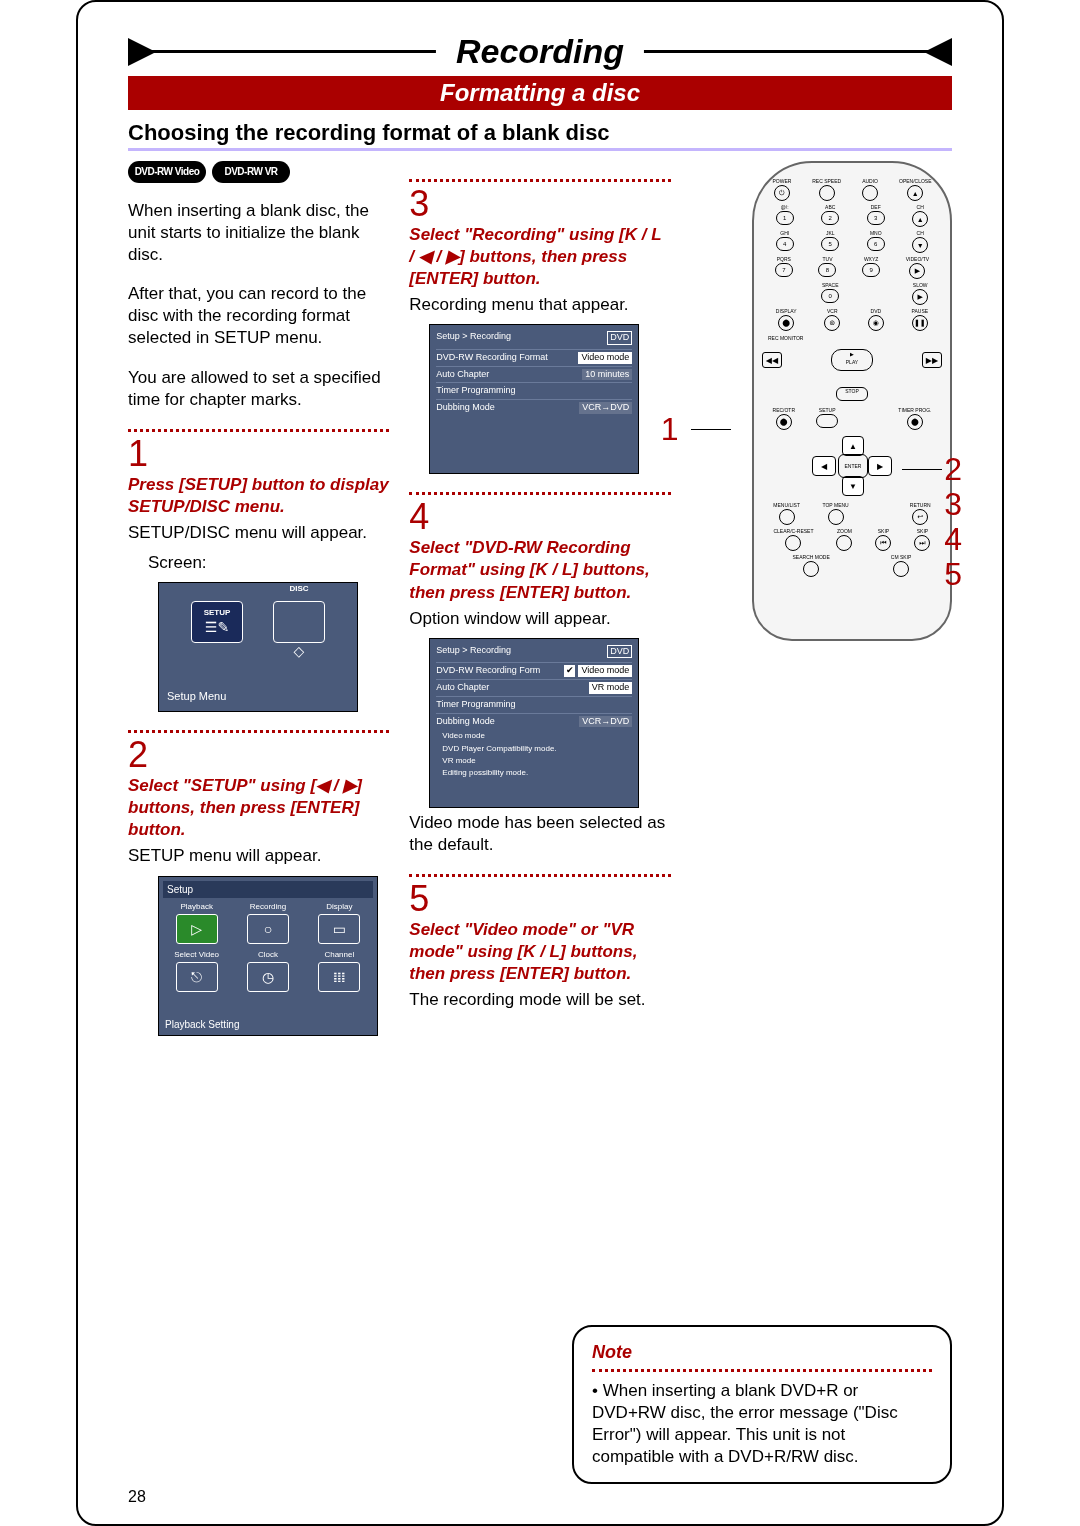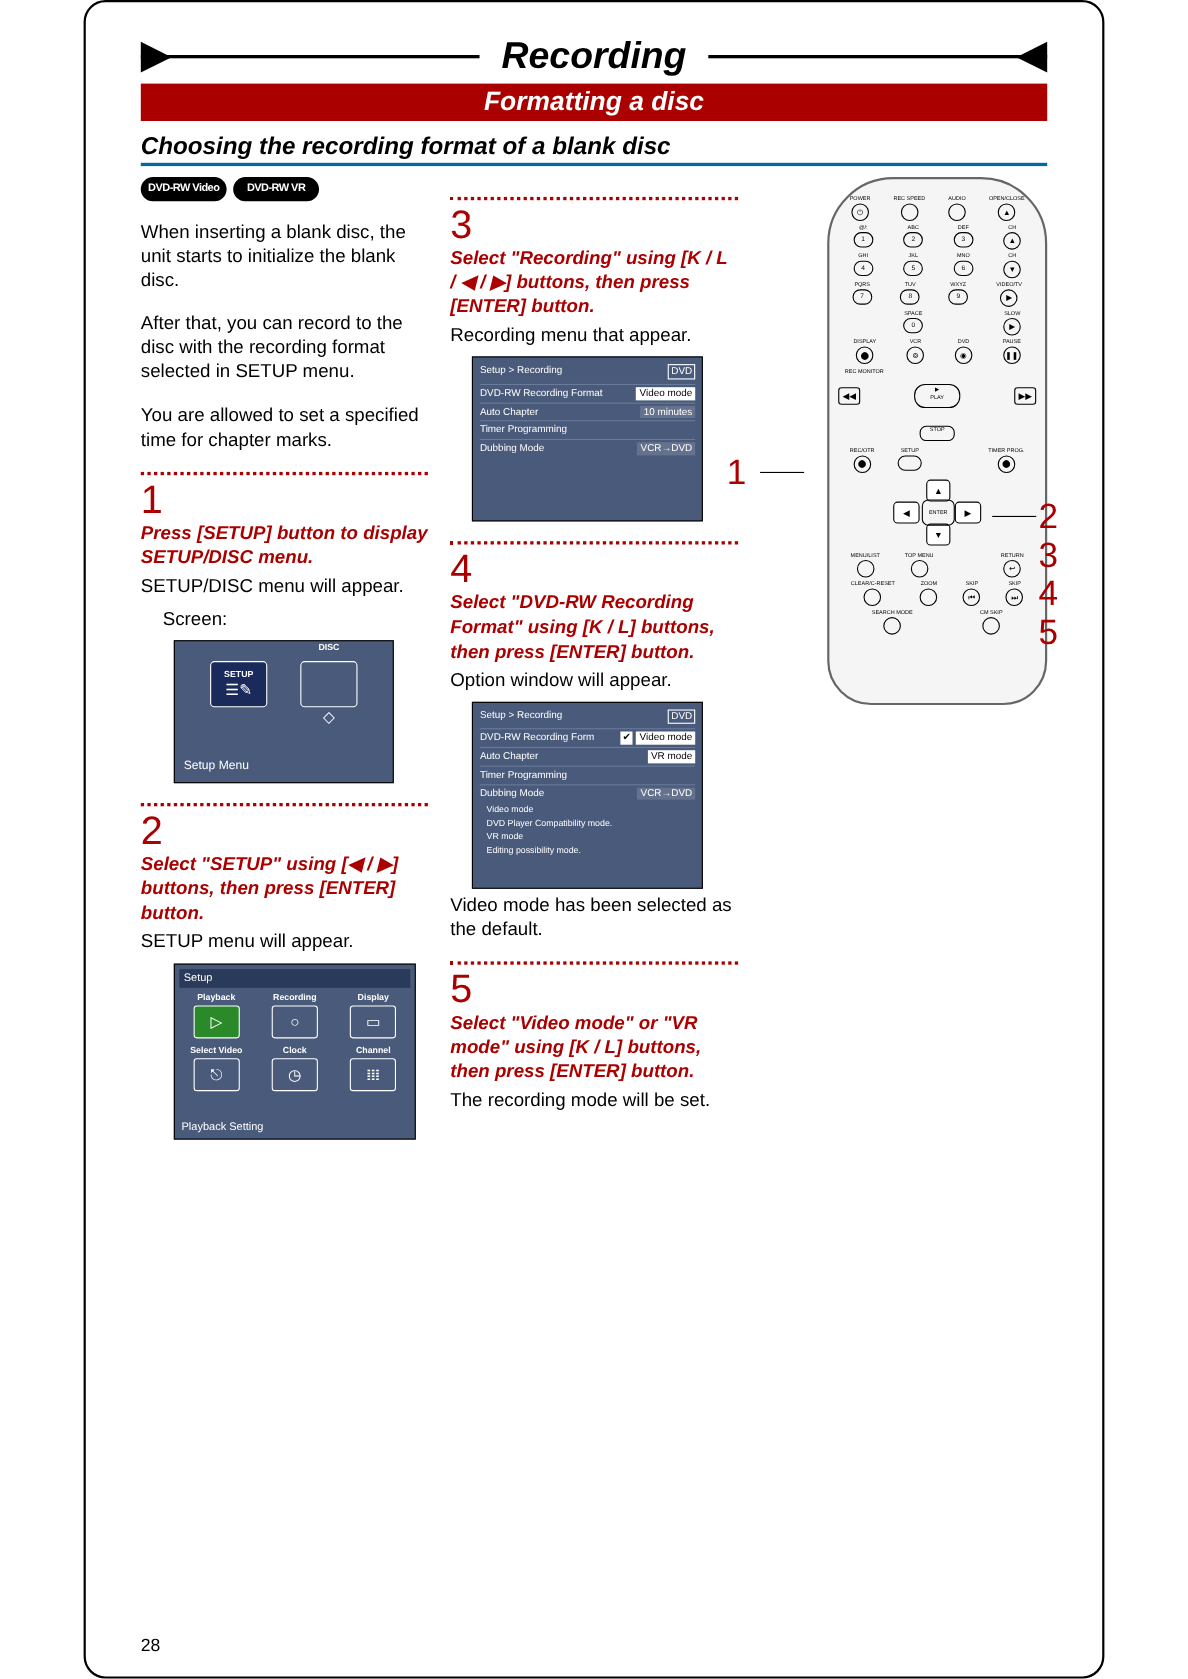--- a/index.html
+++ b/index.html
@@ -59,23 +59,22 @@
     color: #fff;
     text-align: center;
     font-size: 24px;
     font-style: italic;
     font-weight: bold;
     padding: 3px 0;
     margin-bottom: 10px;
   }
   .section-heading {
     font-size: 22px;
-    font-style: italic;
     font-weight: bold;
-    border-bottom: 3px solid #0369a1;
+    border-bottom: 3px solid #c4b5fd;
     padding-bottom: 2px;
     margin-bottom: 10px;
   }
 
   .columns {
     display: flex;
     gap: 20px;
   }
   .col {
     flex: 1;
@@ -160,21 +159,21 @@
     width: 220px;
     height: 160px;
     margin: 4px 0 4px 30px;
     box-sizing: border-box;
     padding: 4px;
     position: relative;
   }
   .setup-shot .hdr { background: #2a3a5a; padding: 2px 4px; font-size: 10px; margin-bottom: 4px; }
   .setup-grid { display: grid; grid-template-columns: 1fr 1fr 1fr; gap: 4px; }
   .setup-cell { text-align: center; }
-  .setup-cell .t { font-size: 8px; font-weight: bold; }
+  .setup-cell .t { font-size: 8px; font-weight: normal; }
   .setup-cell .box { width: 40px; height: 28px; margin: 2px auto; border: 1px solid #fff; border-radius: 3px; display:flex;align-items:center;justify-content:center;font-size:14px; }
   .setup-cell.hl .box { background: #2a8a2a; }
   .setup-caption { position: absolute; bottom: 4px; left: 6px; font-size: 10px; }
 
   .rec-shot {
     border: 1px solid #000;
     background: #4a5a7a;
     color: #fff;
     font-size: 9px;
     width: 210px;
@@ -614,15 +613,20 @@
 
       <div class="callout-num" style="right:-10px; top:290px;">2</div>
       <div class="callout-line" style="right:10px; top:308px; width:40px;"></div>
 
       <div class="callout-num" style="right:-10px; top:325px;">3</div>
       <div class="callout-num" style="right:-10px; top:360px;">4</div>
       <div class="callout-num" style="right:-10px; top:395px;">5</div>
     </div>
   </div>
 
+  <div class="note-box">
+    <div class="note-h">Note</div>
+    <hr class="dotted">
+    <div>• When inserting a blank DVD+R or DVD+RW disc, the error message ("Disc Error") will appear. This unit is not compatible with a DVD+R/RW disc.</div>
+  </div>
 
   <div class="page-num">28</div>
 </div>
 
 </body></html>

